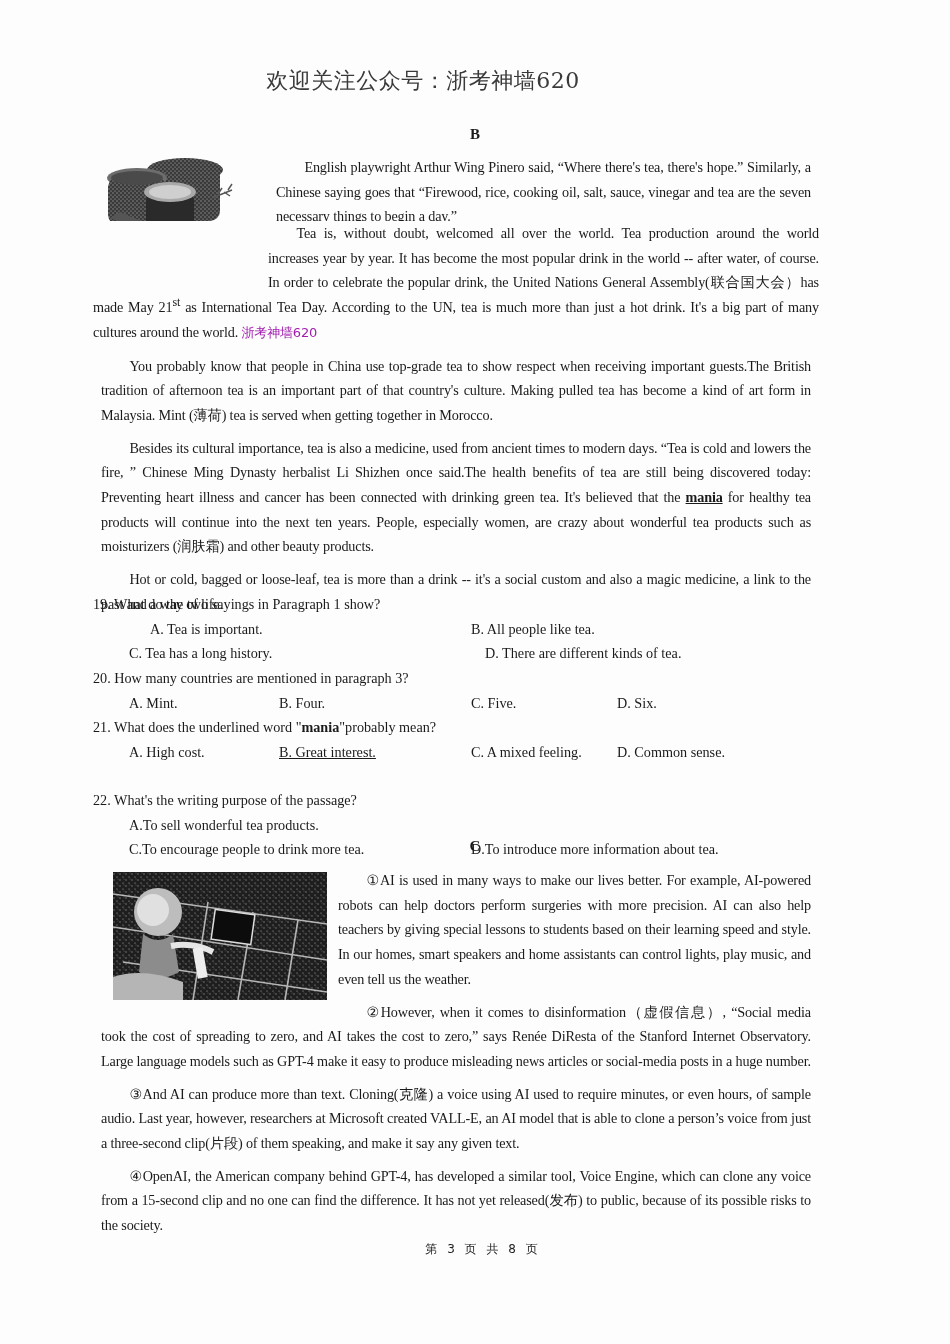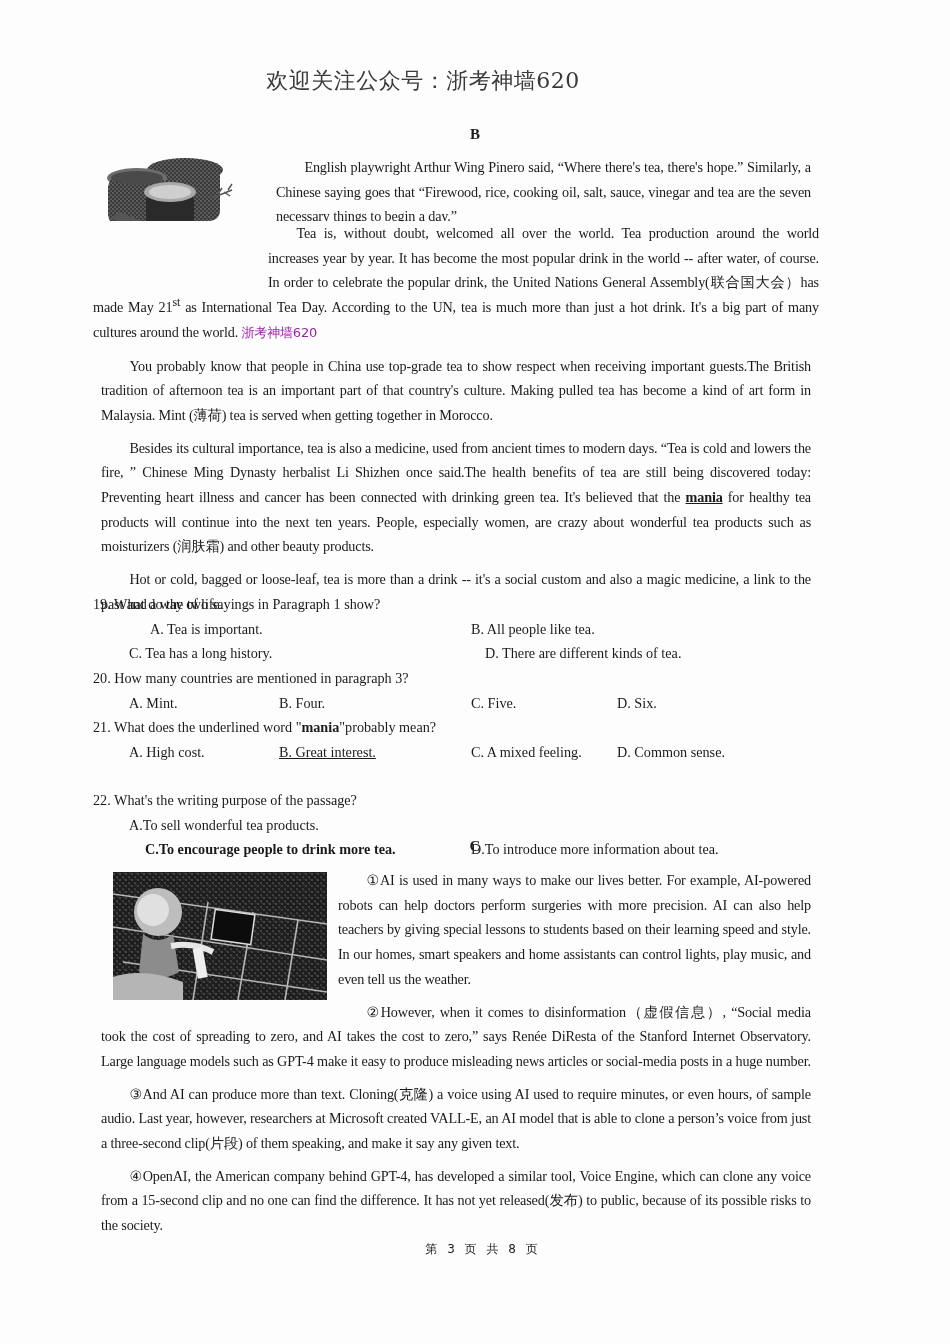--- a/index.html
+++ b/index.html
@@ -113,21 +113,21 @@
       <span class="opt" style="left:524px;font-family:Liberation Serif, serif;" data-name="question-21-option-d">D. Common sense.</span>
     </div>
   </div>
 
   <div class="q" style="top:764px;margin-top:24px;" data-name="question-22">
     <p class="stem" data-name="question-22-stem">22.  What's the writing purpose of the passage?</p>
     <div class="opts" data-name="question-22-options-row-1">
       <span class="opt" style="left:36px;" data-name="question-22-option-a">A.To sell wonderful tea products.</span>
     </div>
     <div class="opts" data-name="question-22-options-row-2">
-      <span class="opt" style="left:52px;font-weight:bold;" data-name="question-22-option-c">C.To encourage people to drink more tea.</span>
+      <span class="opt" style="left:36px;" data-name="question-22-option-c">C.To encourage people to drink more tea.</span>
       <span class="opt" style="left:378px;" data-name="question-22-option-d">D.To introduce more information about tea.</span>
     </div>
   </div>
 
   <div class="sec-head" style="top:838px;" data-name="section-c-heading">C</div>
 
   <div class="fig" style="left:113px; top:872px; width:214px; height:128px; background:#1c1c1c; overflow:hidden;" data-name="ai-robot-image">
     <svg width="214" height="128" viewBox="0 0 214 128">
       <defs>
         <pattern id="noise" width="6" height="6" patternUnits="userSpaceOnUse">

